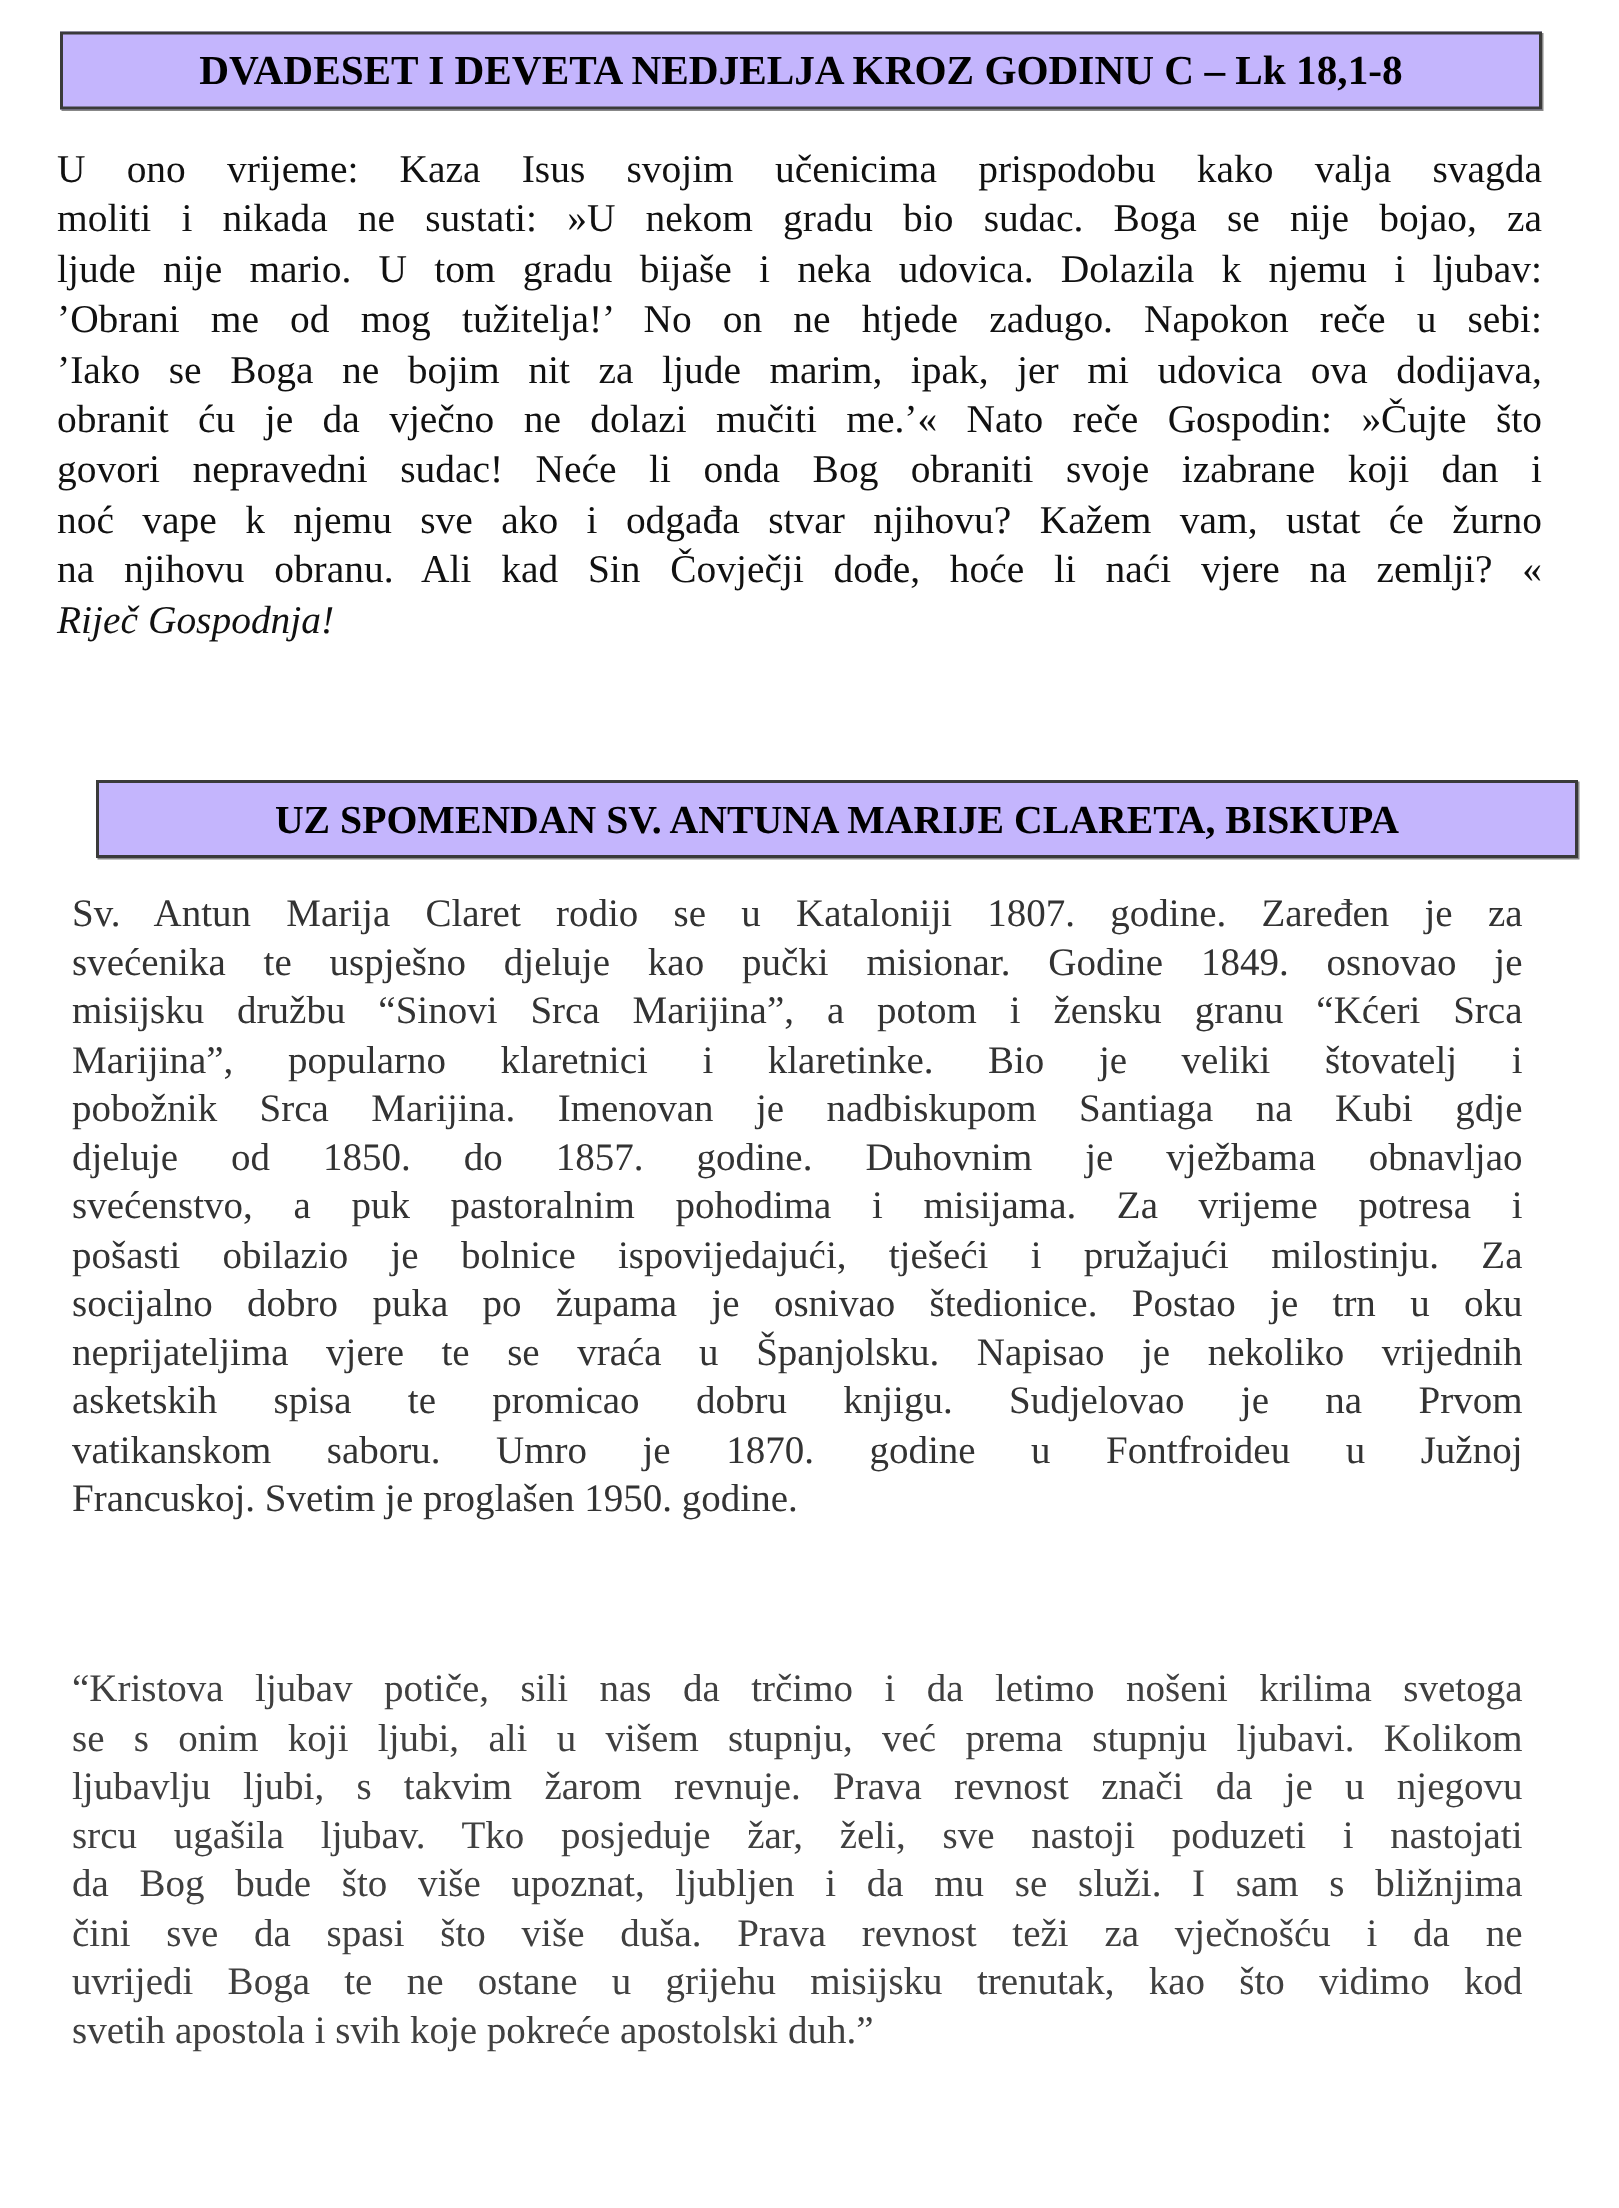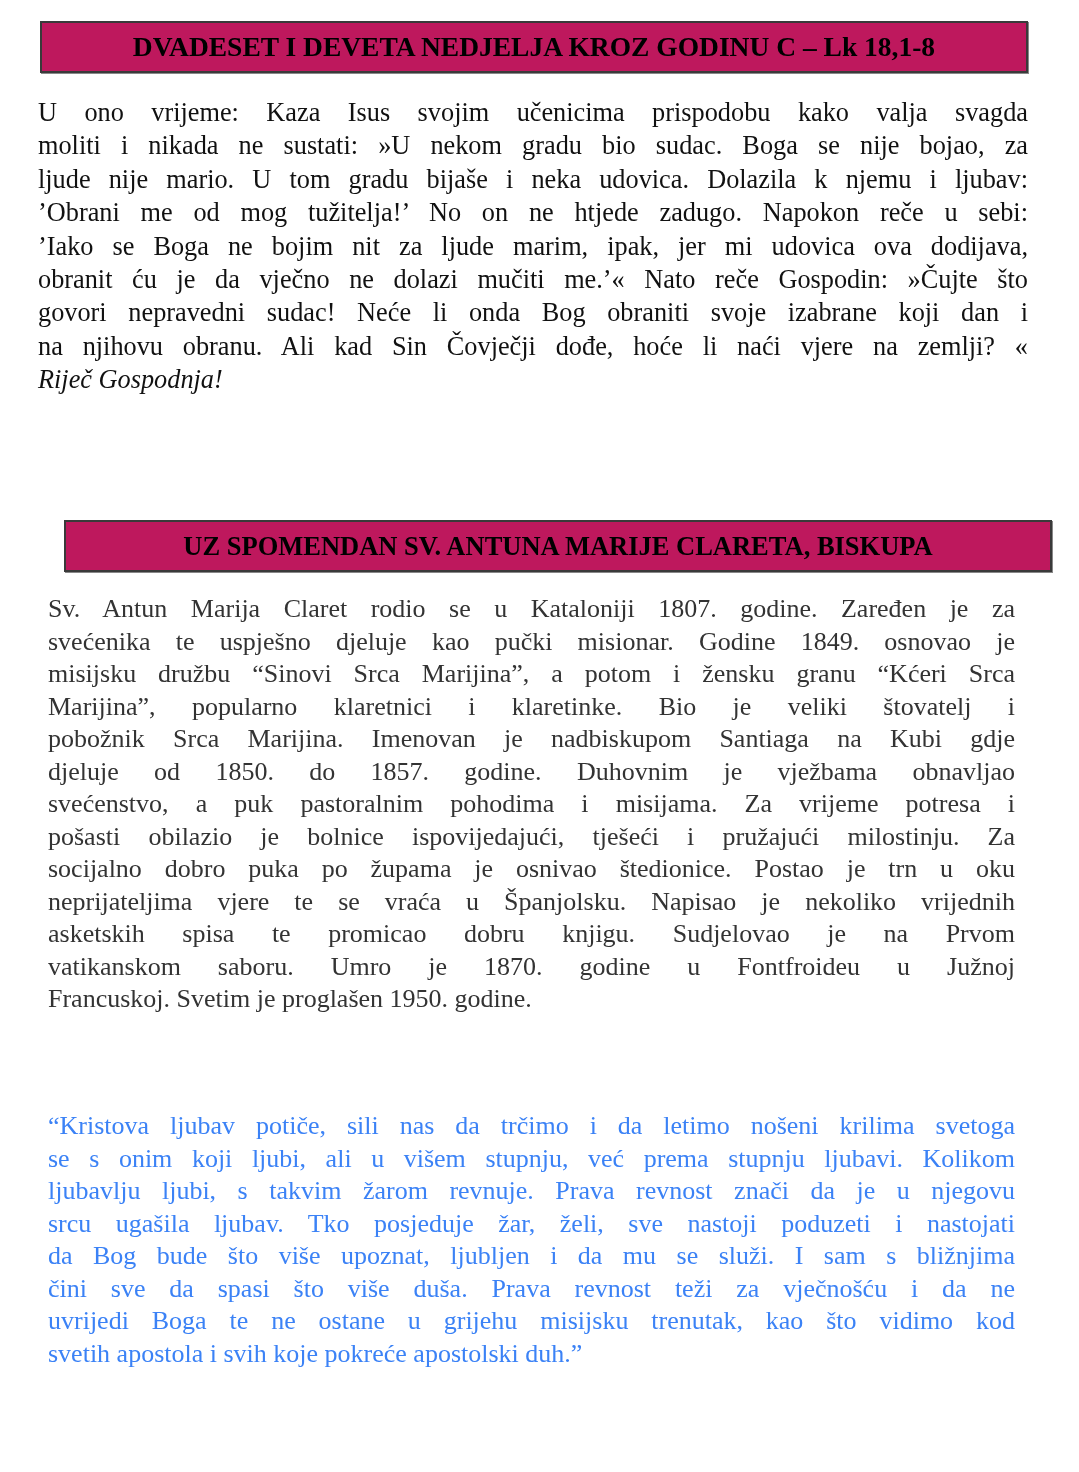--- a/index.html
+++ b/index.html
@@ -11,21 +11,21 @@
       width: 1079px;
       height: 1472px;
       position: relative;
       overflow: hidden;
       font-family: "Liberation Serif", "DejaVu Serif", serif;
     }
     .header-box {
       position: absolute;
       left: 40px;
       width: 988px;
-      background: #be185d;
+      background: #c4b5fd;
       border: 2px solid #3a3a3a;
       box-shadow: 1px 1px 0 #888;
       text-align: center;
       font-weight: bold;
       color: #000;
       box-sizing: border-box;
       white-space: nowrap;
     }
     #hdr1 {
       top: 21px;
@@ -76,37 +76,38 @@
       line-height: 32.5px;
       color: #333;
     }
     #bio .line { height: 32.5px; }
     #quote {
       left: 48px;
       top: 1110px;
       width: 967px;
       font-size: 26px;
       line-height: 32.5px;
-      color: #3b82f6;
+      color: #404040;
     }
     #quote .line { height: 32.5px; }
   </style>
 </head>
 <body>
 
 <div class="header-box" id="hdr1">DVADESET I DEVETA NEDJELJA KROZ GODINU C – Lk 18,1-8</div>
 
 <div class="para" id="gospel">
   <span class="line">U ono vrijeme: Kaza Isus svojim učenicima prispodobu kako valja svagda</span>
   <span class="line">moliti i nikada ne sustati: »U nekom gradu bio sudac. Boga se nije bojao, za</span>
   <span class="line">ljude nije mario. U tom gradu bijaše i neka udovica. Dolazila k njemu i ljubav:</span>
   <span class="line">’Obrani me od mog tužitelja!’ No on ne htjede zadugo. Napokon reče u sebi:</span>
   <span class="line">’Iako se Boga ne bojim nit za ljude marim, ipak, jer mi udovica ova dodijava,</span>
   <span class="line">obranit ću je da vječno ne dolazi mučiti me.’« Nato reče Gospodin: »Čujte što</span>
   <span class="line">govori nepravedni sudac! Neće li onda Bog obraniti svoje izabrane koji dan i</span>
+  <span class="line">noć vape k njemu sve ako i odgađa stvar njihovu? Kažem vam, ustat će žurno</span>
   <span class="line">na njihovu obranu. Ali kad Sin Čovječji dođe, hoće li naći vjere na zemlji? «</span>
   <span class="line last closing">Riječ Gospodnja!</span>
 </div>
 
 <div class="header-box" id="hdr2">UZ SPOMENDAN SV. ANTUNA MARIJE CLARETA, BISKUPA</div>
 
 <div class="para" id="bio">
   <span class="line">Sv. Antun Marija Claret rodio se u Kataloniji 1807. godine. Zaređen je za</span>
   <span class="line">svećenika te uspješno djeluje kao pučki misionar. Godine 1849. osnovao je</span>
   <span class="line">misijsku družbu “Sinovi Srca Marijina”, a potom i žensku granu “Kćeri Srca</span>

